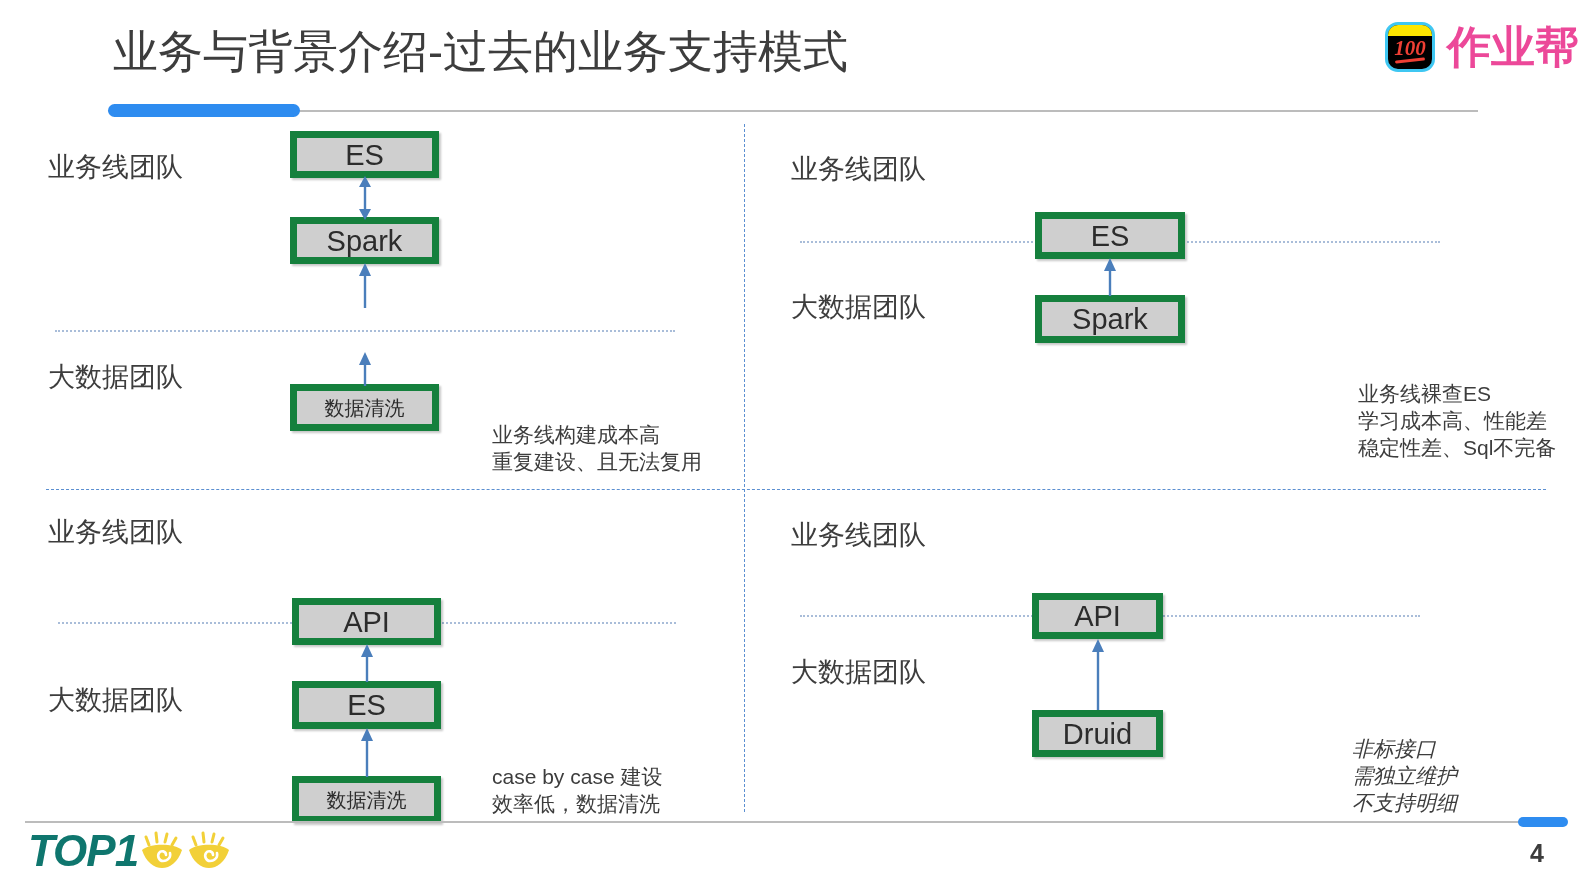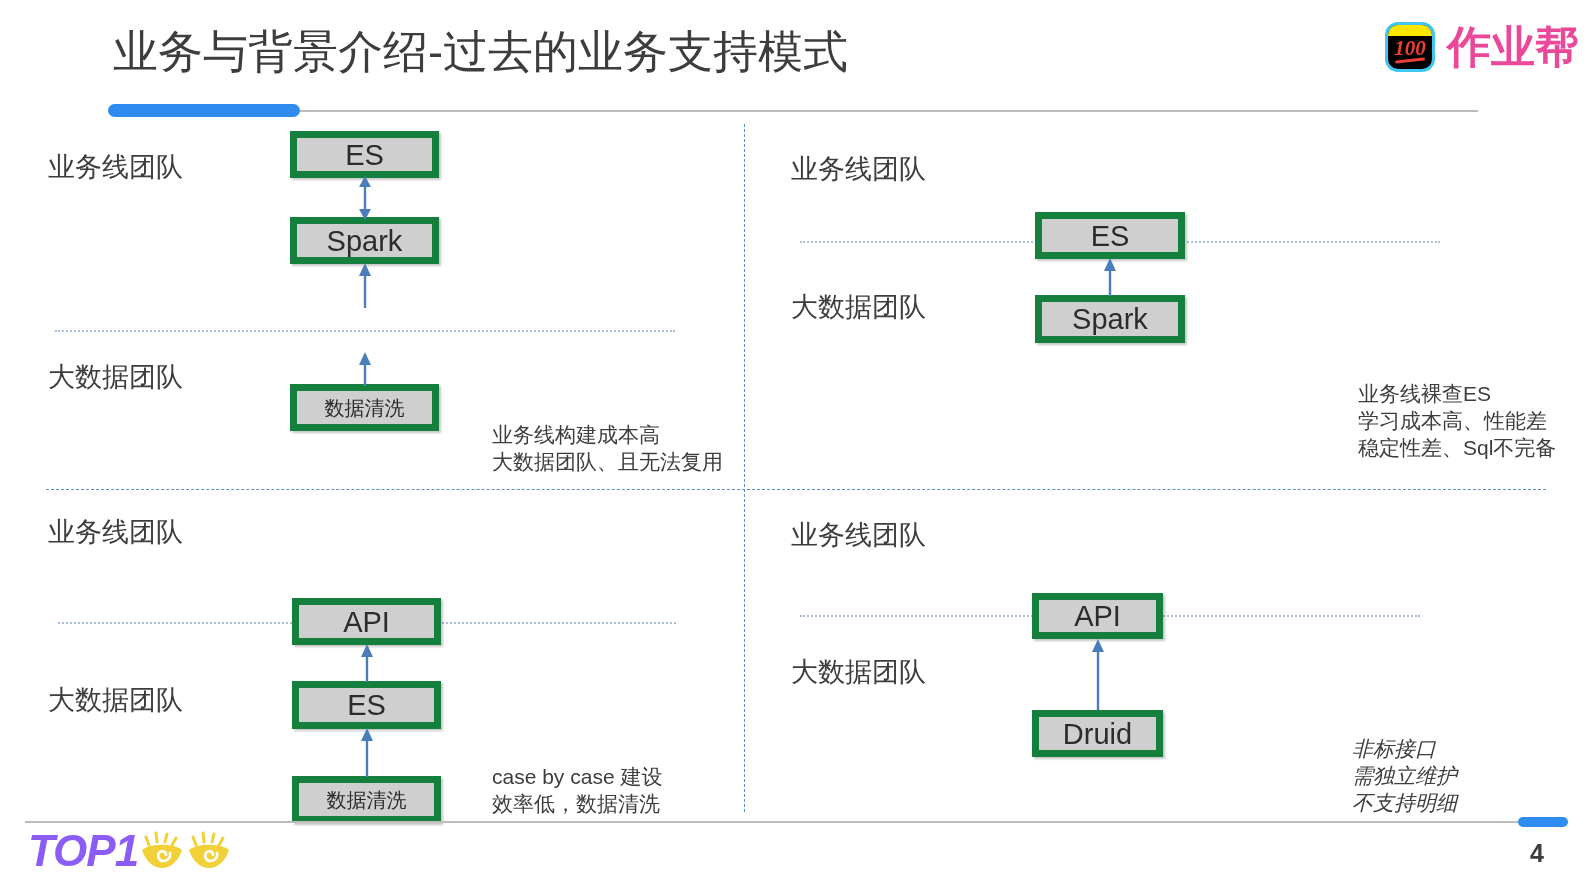--- a/index.html
+++ b/index.html
@@ -202,21 +202,21 @@
     top: 826px;
     display: flex;
     align-items: center;
     gap: 2px;
   }
   #footer-logo .word {
     font-size: 44px;
     line-height: 50px;
     font-weight: bold;
     font-style: italic;
-    color: #8b5cf6;
+    color: #0f766e;
     letter-spacing: -1px;
   }
   #page-number {
     position: absolute;
     right: 43px;
     top: 838px;
     font-size: 25px;
     line-height: 30px;
     font-weight: bold;
     color: #3d3d3d;
@@ -261,21 +261,21 @@
     <line x1="8" y1="10" x2="8" y2="45"></line>
     <polygon points="8,0 14,13 2,13"></polygon>
   </svg>
 
   <svg class="arrow" style="left:357px; top:352px;" width="16" height="34" viewBox="0 0 16 34">
     <line x1="8" y1="10" x2="8" y2="34"></line>
     <polygon points="8,0 14,13 2,13"></polygon>
   </svg>
 
   <div class="caption" style="left:492px; top:421px;">业务线构建成本高
-大数据团队、且无法复用</div>
+重复建设、且无法复用</div>
 
   <div class="team-label" style="left:791px; top:152px;">业务线团队</div>
   <div class="team-sep sep-q2"></div>
   <div class="team-label" style="left:791px; top:290px;">大数据团队</div>
 
   <div class="node" style="left:1035px; top:212px; width:150px; height:47px;">ES</div>
   <div class="node" style="left:1035px; top:295px; width:150px; height:48px;">Spark</div>
 
   <svg class="arrow" style="left:1102px; top:258px;" width="16" height="38" viewBox="0 0 16 38">
     <line x1="8" y1="10" x2="8" y2="38"></line>

